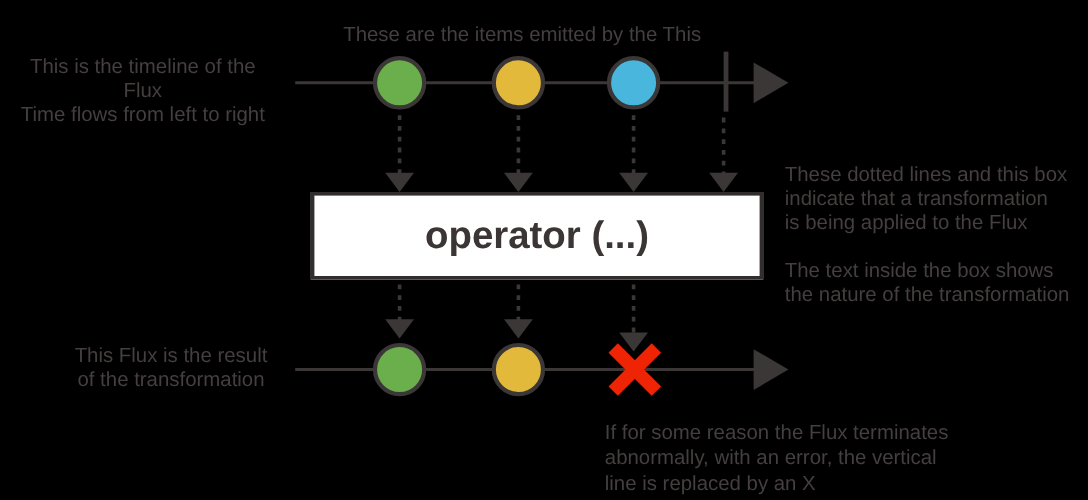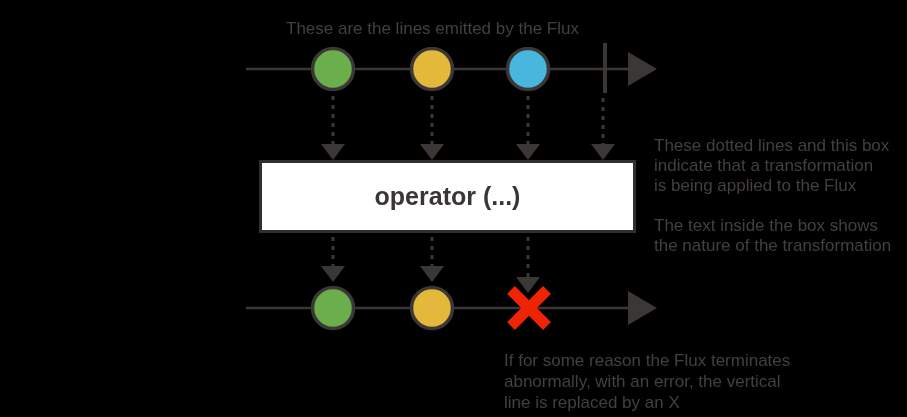--- a/index.html
+++ b/index.html
@@ -33,21 +33,21 @@
     position: absolute;
     left: 259px; top: 160px;
     width: 377px; height: 73px;
     box-sizing: border-box;
     background: var(--box-bg);
     border: 3px solid var(--box-border);
     display: flex; align-items: center; justify-content: center;
   }
   #operator-box .label {
     color: var(--box-text);
-    font-size: 25px;
+    font-size: 32px;
     font-weight: bold;
   }
 </style>
 </head>
 <body>
 
 <div id="stage">
 
   <svg id="diagram-svg" width="907" height="417" viewBox="0 0 907 417">
 
@@ -84,28 +84,32 @@
     <g>
       <line class="xmark" x1="511" y1="290" x2="547" y2="326"></line>
       <line class="xmark" x1="547" y1="290" x2="511" y2="326"></line>
     </g>
   </svg>
 
   <div id="operator-box">
     <span class="label">operator (...)</span>
   </div>
 
+  <div class="ann center" style="left:8px; top:46px; width:222px;">This is the timeline of the Flux
+Time flows from left to right</div>
 
-  <div class="ann" style="left:286px; top:19px;">These are the lines emitted by the Flux</div>
+  <div class="ann" style="left:286px; top:19px;">These are the items emitted by the This</div>
 
 
   <div class="ann" style="left:654px; top:216px;">The text inside the box shows
 the nature of the transformation</div>
 
   <div class="ann" style="left:654px; top:136px;">These dotted lines and this box
 indicate that a transformation
 is being applied to the Flux</div>
 
+  <div class="ann center" style="left:55px; top:287px; width:175px;">This Flux is the result
+of the transformation</div>
 
   <div class="ann" style="left:504px; top:350px; line-height:21px;">If for some reason the Flux terminates
 abnormally, with an error, the vertical
 line is replaced by an X</div>
 </div>
 
 </body></html>

